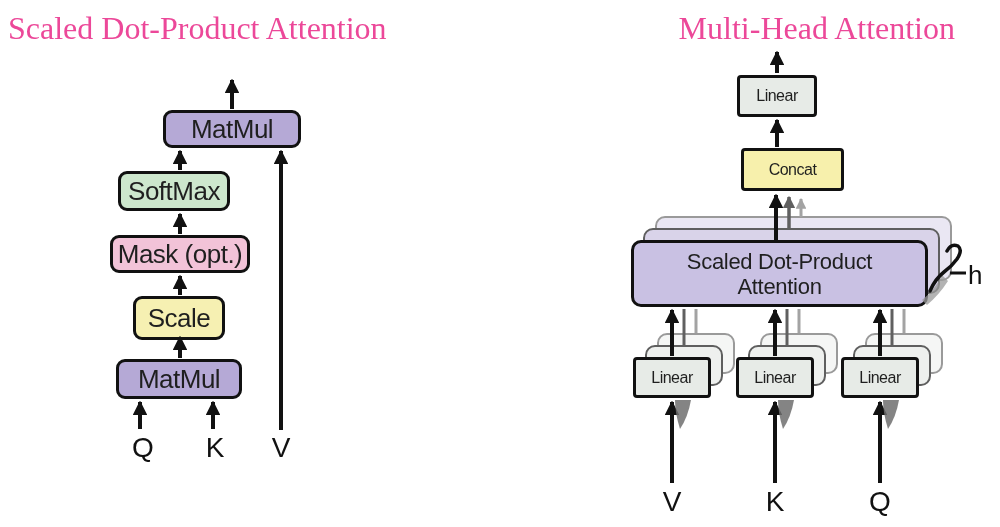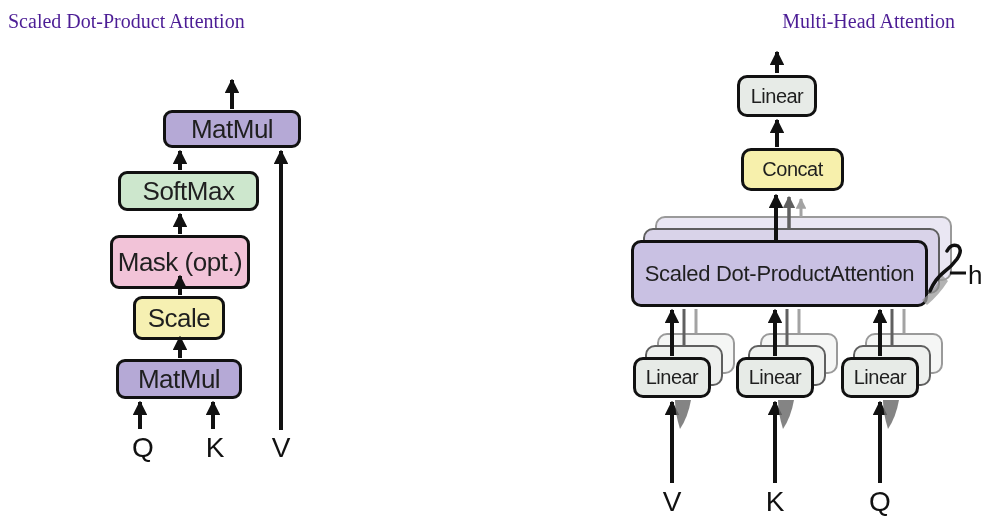--- a/index.html
+++ b/index.html
@@ -1,28 +1,28 @@
 <!DOCTYPE html>
 <html style="--matmul-purple: #b5a9d6; --softmax-green: #cde7cd; --mask-pink: #f2c3d8; --scale-yellow: #f6f0b2; --concat-yellow: #f7f0ac; --sdpa-purple: #c9c1e3; --linear-gray: #e7ebe7; --outline-black: #111111;"><head>
 <meta charset="utf-8">
 <style>
   html,body{margin:0;padding:0;background:#fff;}
   .canvas{position:relative;width:1000px;height:527px;background:#ffffff;
           font-family:"Liberation Sans",sans-serif;overflow:hidden;}
-  .title{position:absolute;font-family:"Liberation Serif",serif;font-size:20px;
-         color:#4c1d95;white-space:nowrap;}
+  .title{position:absolute;font-family:"Liberation Serif",serif;font-size:32px;
+         color:#ec4899;white-space:nowrap;}
   .title.centered{text-align:right;}
   .box{position:absolute;box-sizing:border-box;border:3px solid var(--outline-black,#111);
        border-radius:9px;display:flex;align-items:center;justify-content:center;
        font-size:26px;letter-spacing:-0.5px;color:#1f1f1f;z-index:3;}
-  .box.small{font-size:20px;border-radius:10px;}
+  .box.small{font-size:16px;border-radius:4px;}
   .back{position:absolute;box-sizing:border-box;border-radius:10px;z-index:1;}
   .back.layer1{z-index:2;}
   .sdpa-main{position:absolute;box-sizing:border-box;border:3px solid var(--outline-black,#111);
-       border-radius:10px;display:flex;flex-direction:row;align-items:center;
+       border-radius:10px;display:flex;flex-direction:column;align-items:center;
        justify-content:center;font-size:22px;letter-spacing:-0.3px;line-height:25px;
        color:#1f1f1f;z-index:3;}
   .iolabel{position:absolute;font-size:28px;color:#111;text-align:center;z-index:3;}
   .hlabel{position:absolute;font-size:26px;color:#111;z-index:6;}
   svg.overlay{position:absolute;left:0;top:0;z-index:5;pointer-events:none;}
   .c-matmul{background:var(--matmul-purple,#b5a9d6);}
   .c-softmax{background:var(--softmax-green,#cde7cd);}
   .c-mask{background:var(--mask-pink,#f2c3d8);}
   .c-scale{background:var(--scale-yellow,#f6f0b2);}
   .c-concat{background:var(--concat-yellow,#f7f0ac);}
@@ -31,22 +31,22 @@
 </style>
 </head>
 <body>
 
 <div class="canvas">
 
   <div class="title" style="left:8px;top:10px;">Scaled Dot-Product Attention</div>
   <div class="title centered" style="left:655px;top:10px;width:300px;">Multi-Head Attention</div>
 
   <div class="box c-matmul" style="left:163px;top:110px;width:138px;height:38px;">MatMul</div>
-  <div class="box c-softmax" style="left:118px;top:171px;width:141px;height:40px;">SoftMax</div>
-  <div class="box c-mask" style="left:110px;top:235px;width:140px;height:54px;">Mask (opt.)</div>
+  <div class="box c-softmax" style="left:118px;top:171px;width:112px;height:40px;">SoftMax</div>
+  <div class="box c-mask" style="left:110px;top:235px;width:140px;height:38px;">Mask (opt.)</div>
   <div class="box c-scale" style="left:133px;top:296px;width:92px;height:44px;">Scale</div>
   <div class="box c-matmul" style="left:116px;top:359px;width:126px;height:40px;">MatMul</div>
 
   <div class="iolabel" style="left:127px;top:432px;width:32px;">Q</div>
   <div class="iolabel" style="left:199px;top:432px;width:32px;">K</div>
   <div class="iolabel" style="left:265px;top:432px;width:32px;">V</div>
 
   <div class="box small c-linear" style="left:737px;top:75px;width:80px;height:42px;">Linear</div>
   <div class="box small c-concat" style="left:725px;top:148px;width:103px;height:43px;margin-left:16px;">Concat</div>
 

